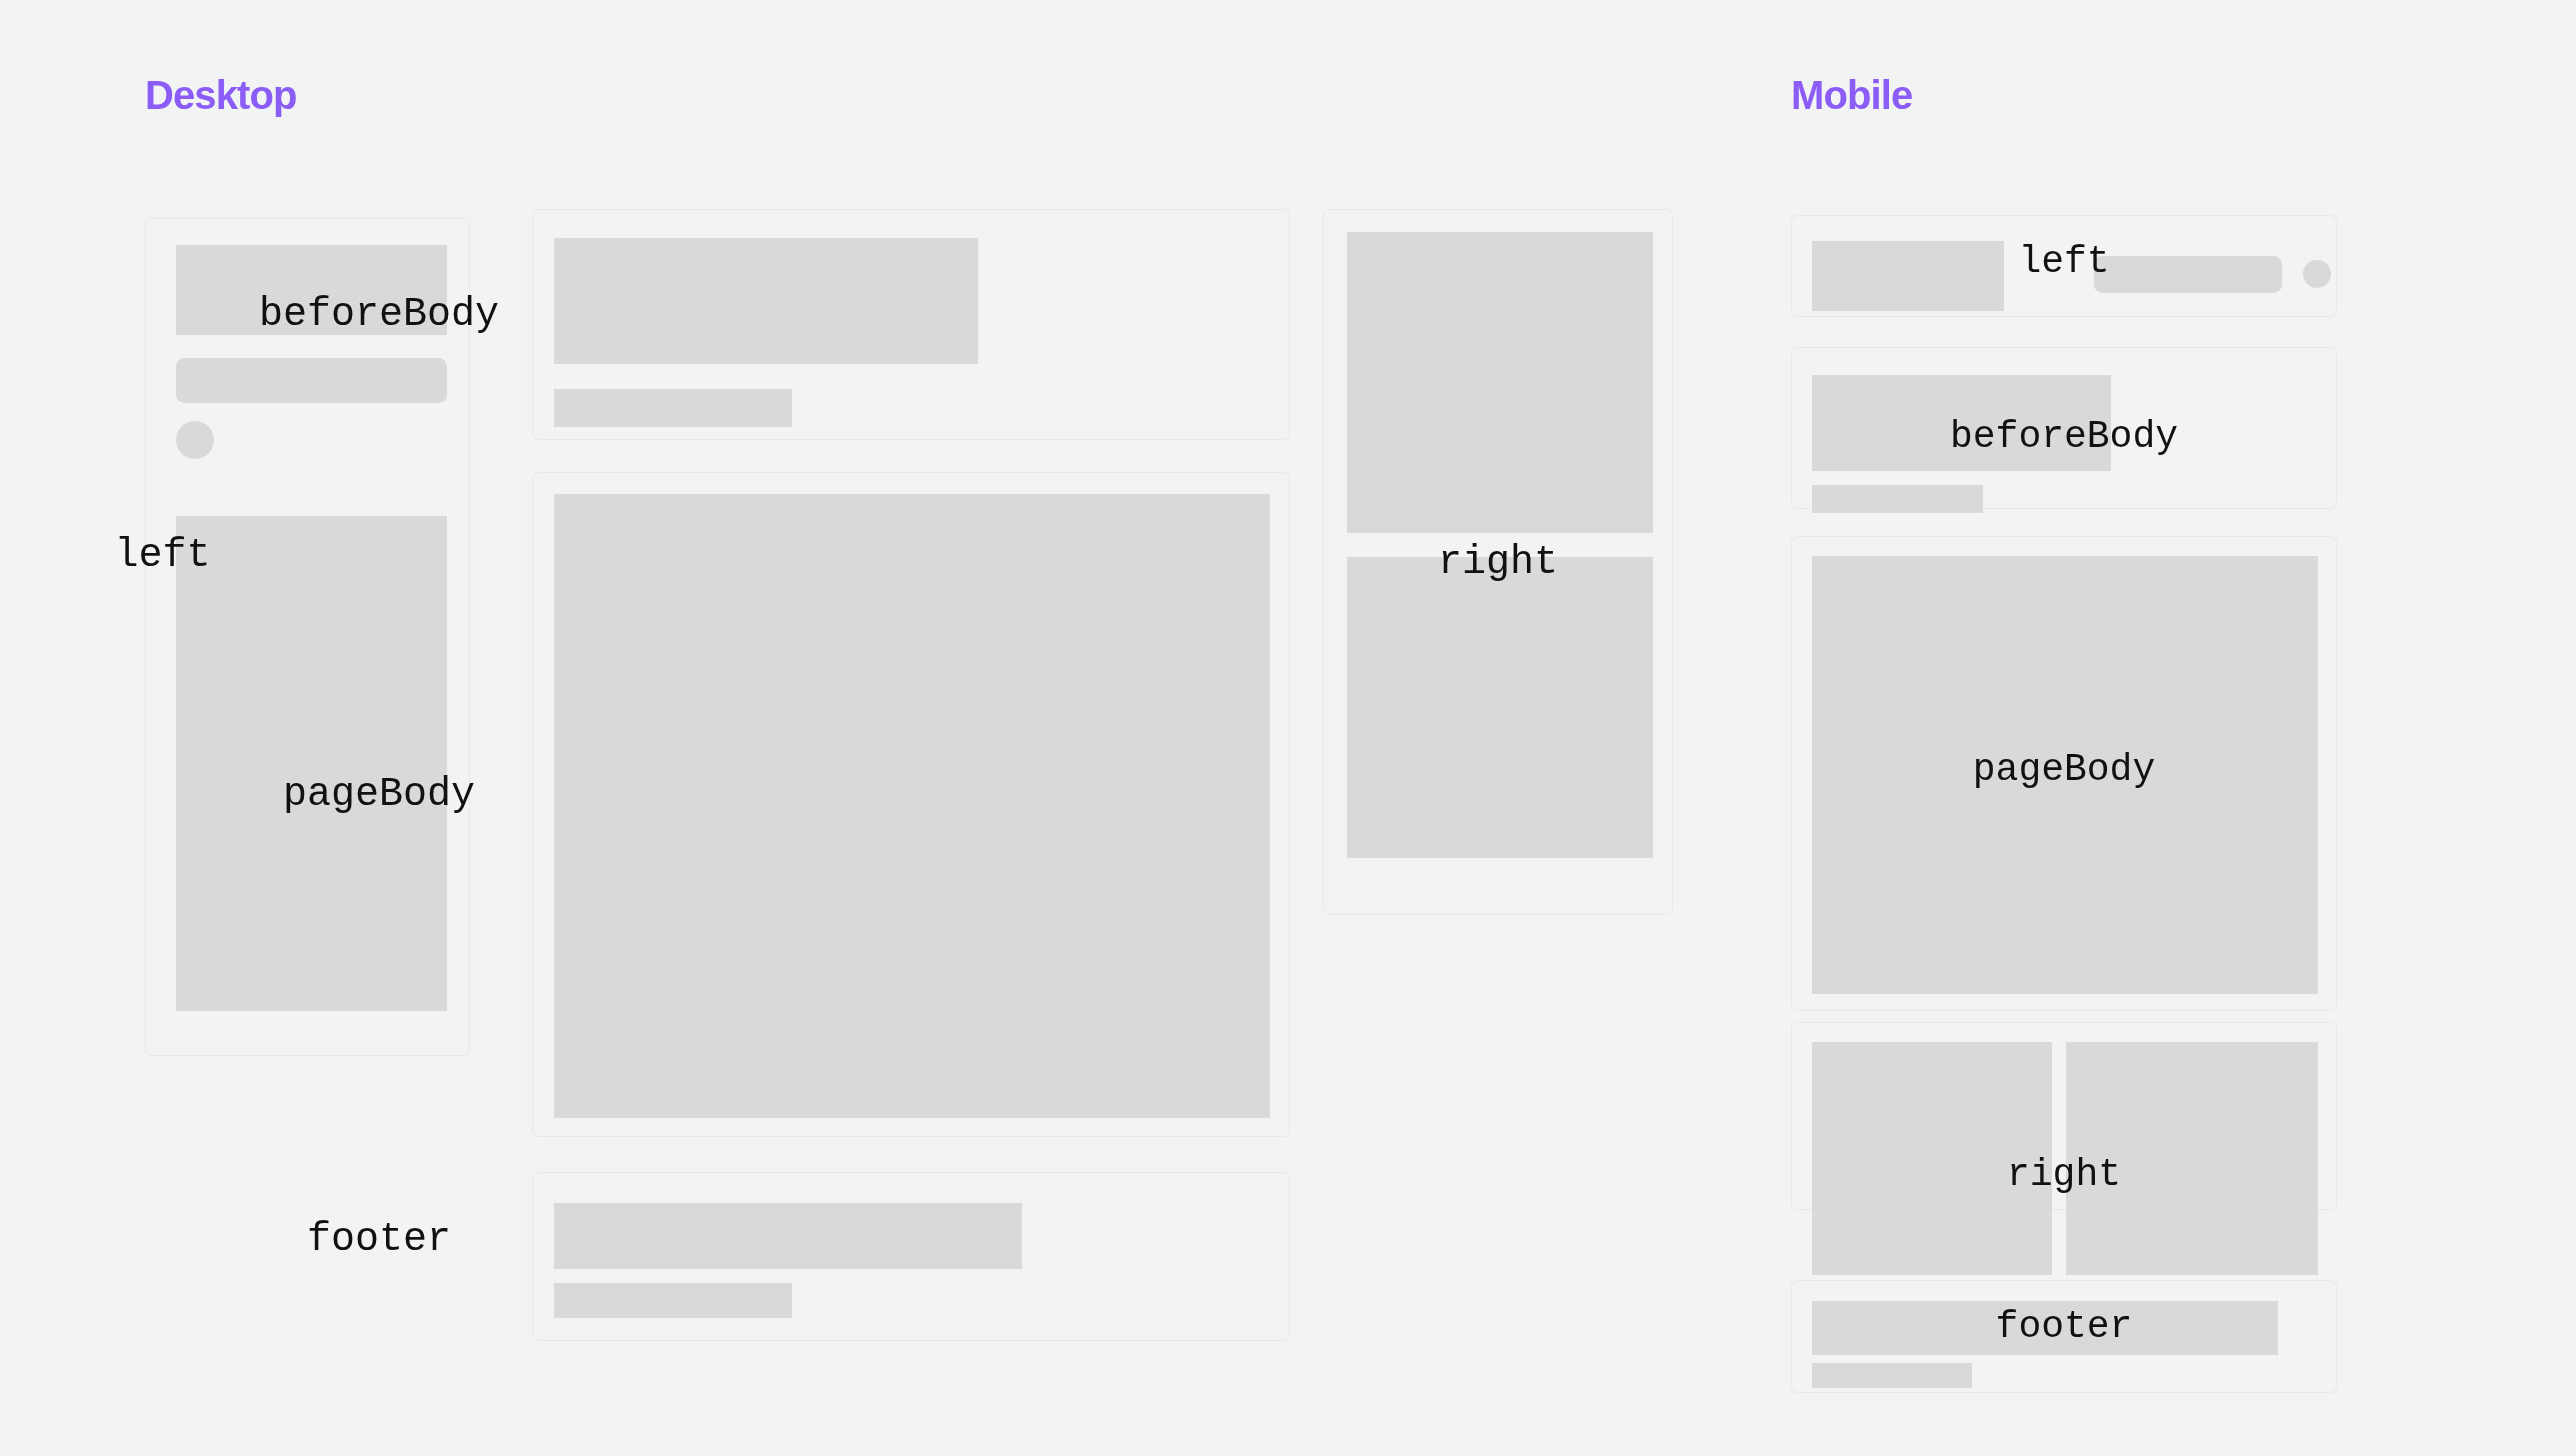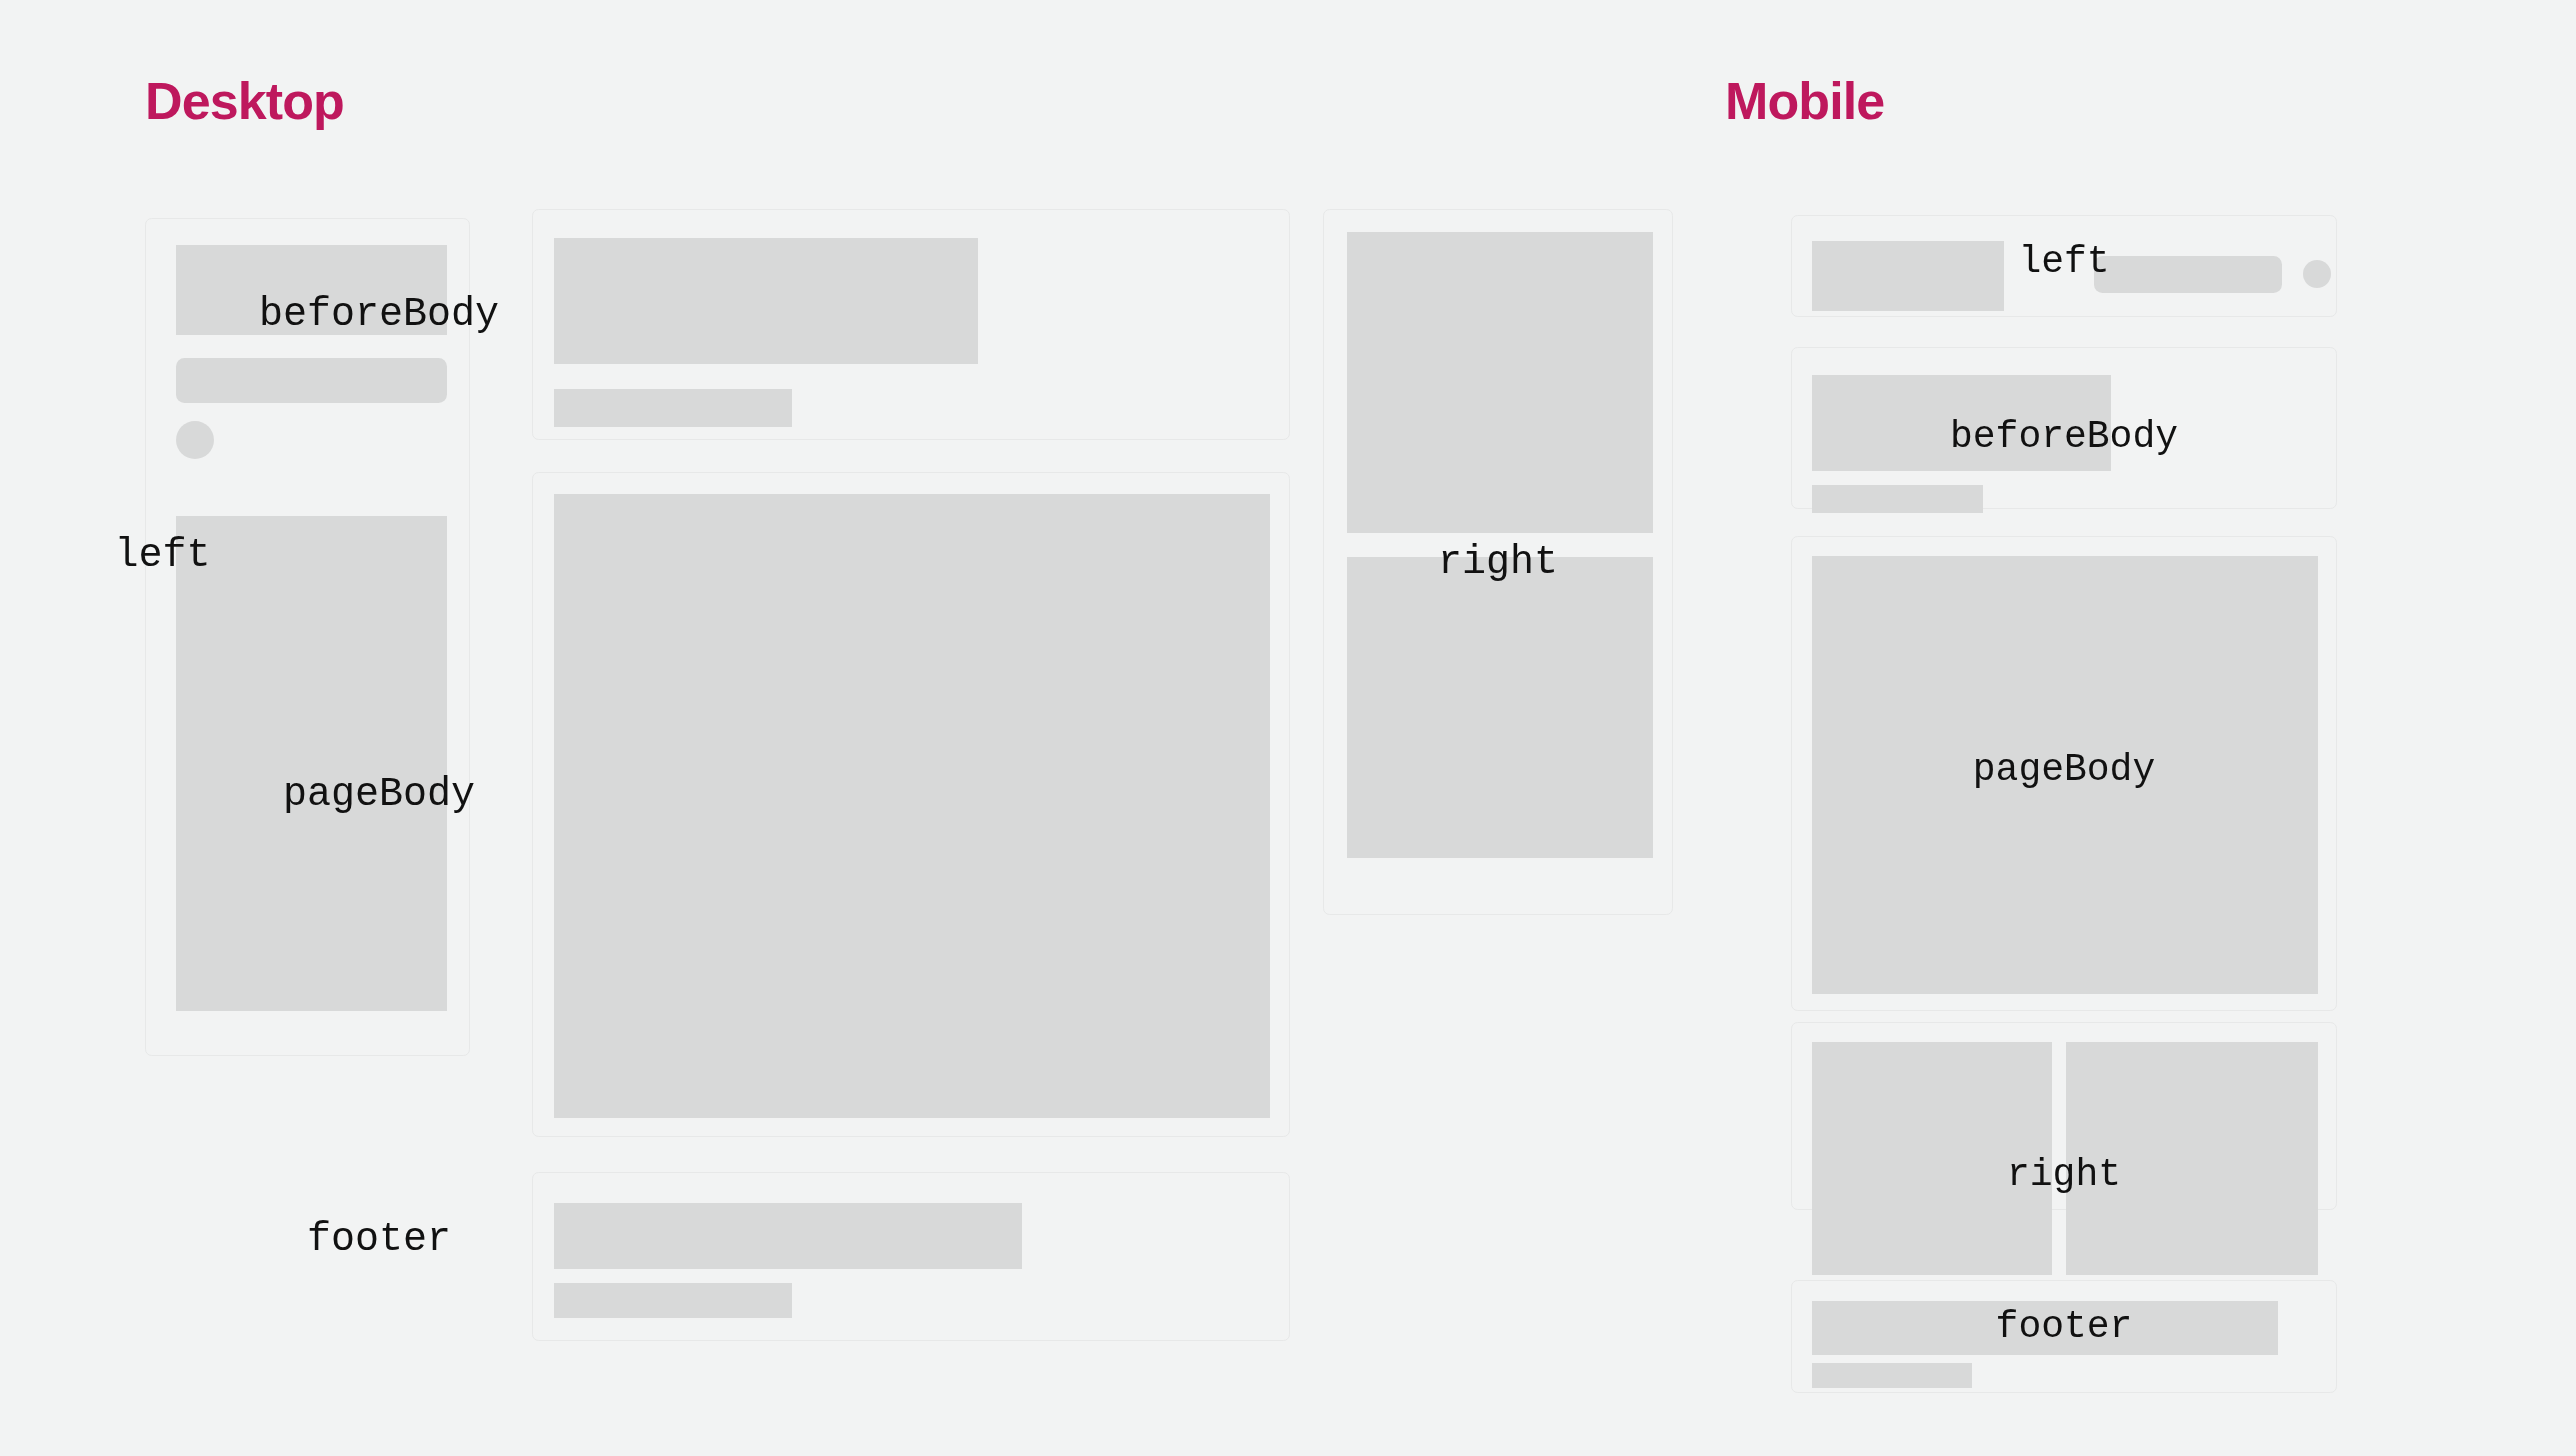--- a/index.html
+++ b/index.html
@@ -11,28 +11,28 @@
     height: 1456px;
     background: #f2f3f3;
     font-family: "Liberation Sans", sans-serif;
     overflow: hidden;
     position: relative;
   }
 
   
   .section-title {
     position: absolute;
-    font-size: 52px;
+    font-size: 40px;
     font-weight: bold;
-    color: #be185d;
+    color: #8b5cf6;
     letter-spacing: -0.9px;
     line-height: 1;
   }
   #desktop-title { left: 145px; top: 75px; }
-  #mobile-title  { left: 1725px; top: 75px; }
+  #mobile-title  { left: 1791px; top: 75px; }
 
   
   .card {
     position: absolute;
     background: #f2f3f3;
     border: 1.9px solid #e7e8e8;
     border-radius: 6.6px;
     box-sizing: border-box;
   }
 

